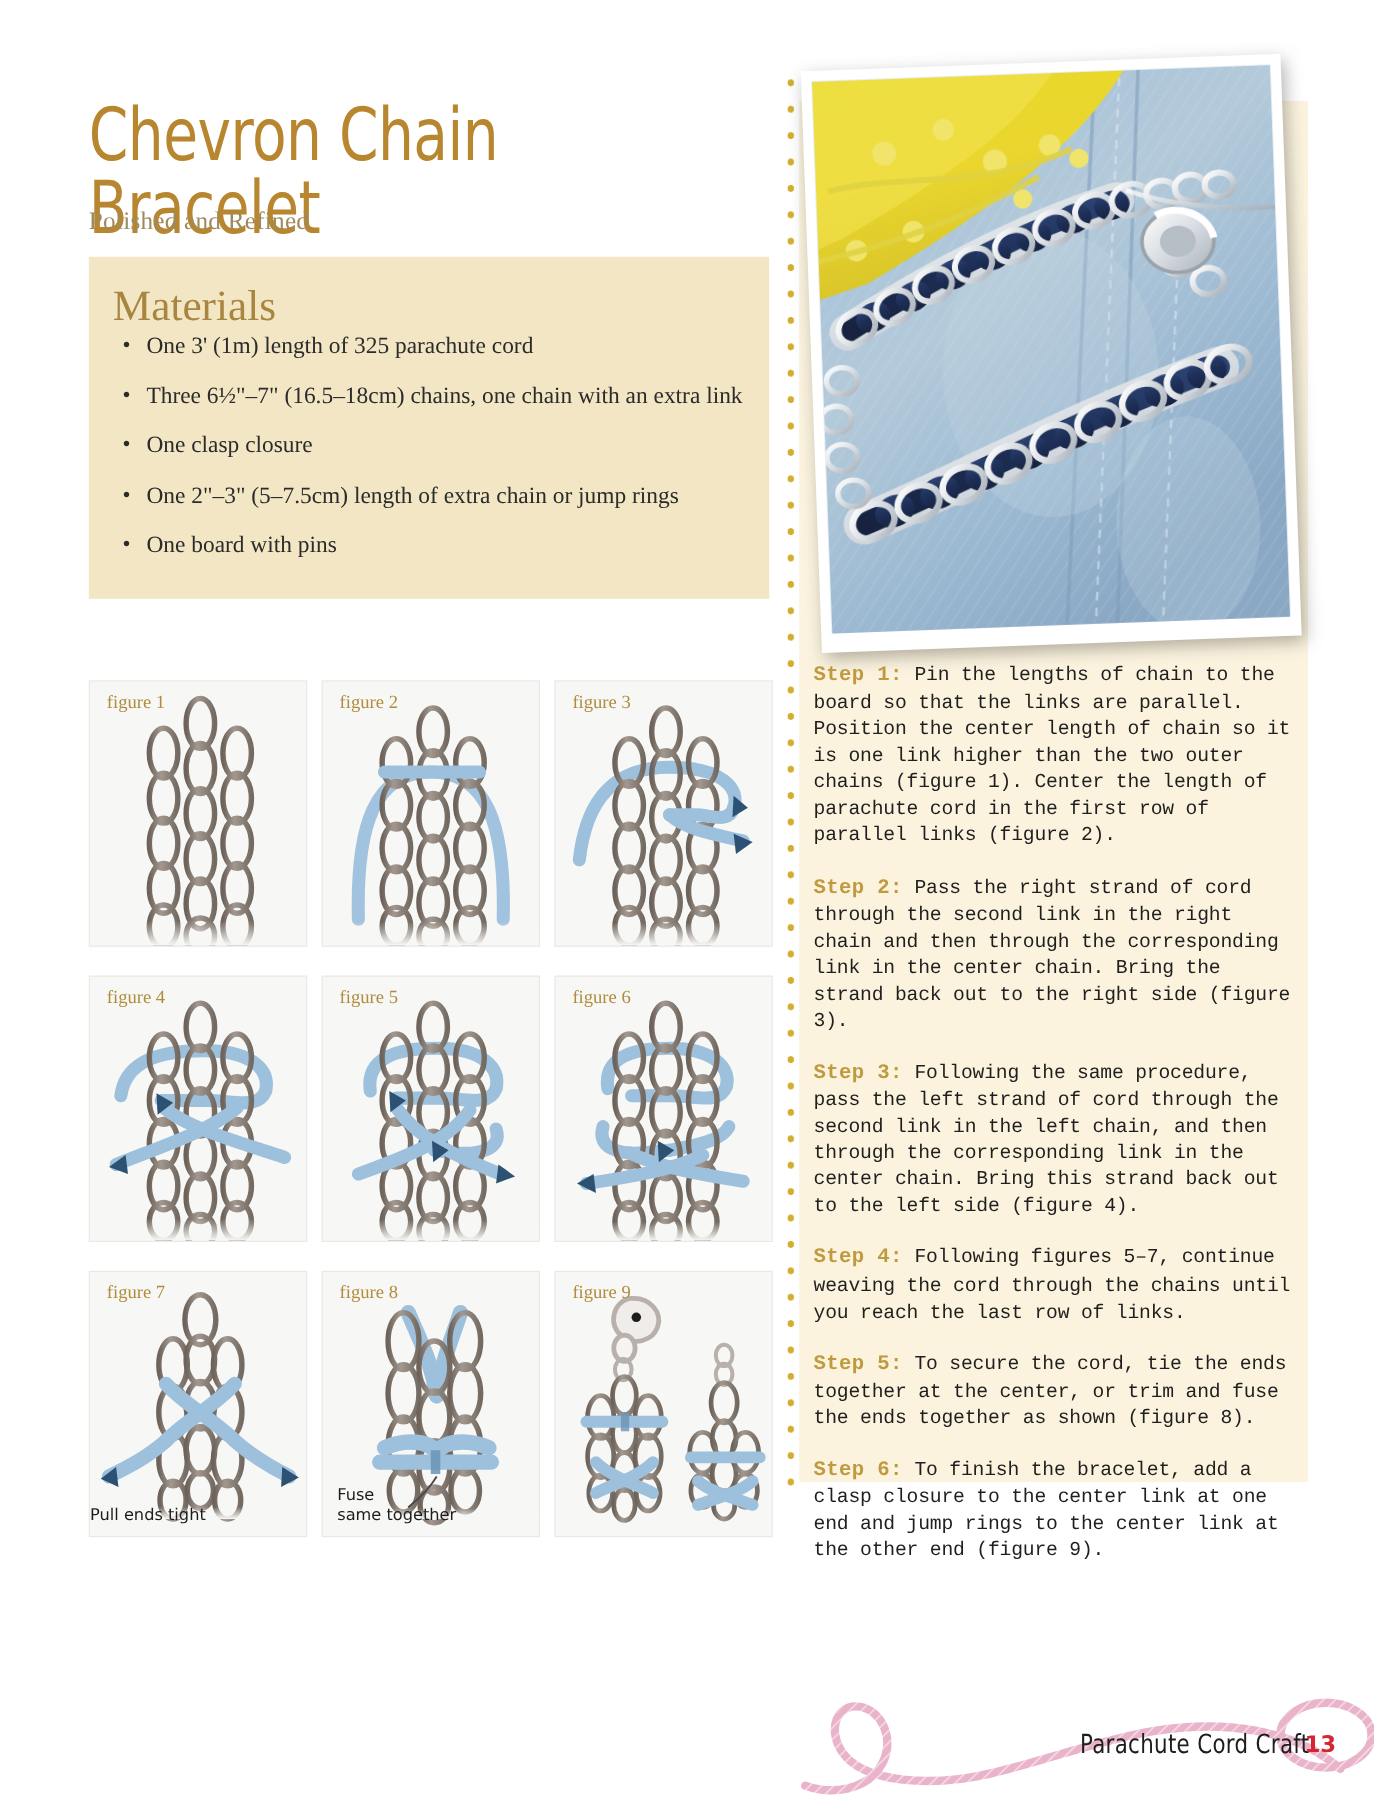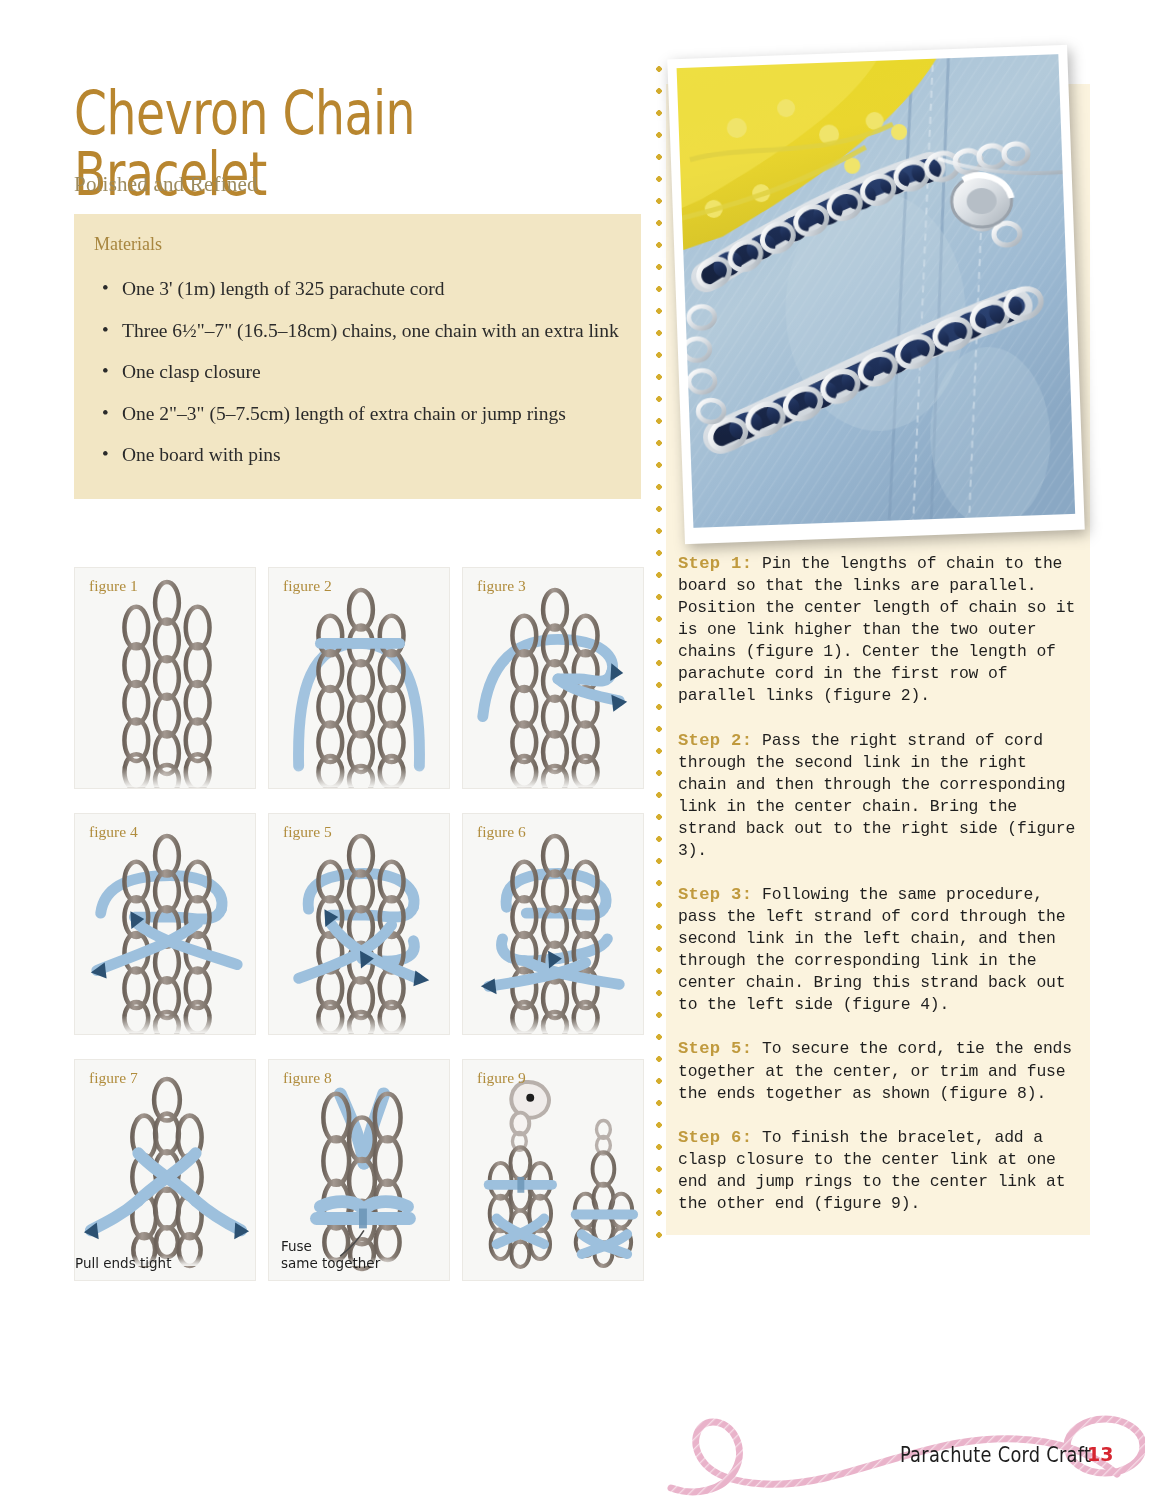--- a/index.html
+++ b/index.html
@@ -28,21 +28,21 @@
   }
 
   
   .materials-box {
     position:absolute; left:74px; top:214px; width:567px; height:285px;
     background:#f2e6c4;
   }
   .materials-title {
     position:absolute; left:20px; top:20px;
     font-family:"Liberation Serif", serif;
-    font-size:18px; color:#a8863f; font-weight:400;
+    font-size:36px; color:#a8863f; font-weight:400;
   }
   .materials-list { position:absolute; left:22px; top:62px; width:525px; }
   .mat-item {
     position:relative; padding-left:26px; margin-bottom:15px;
     font-size:19.5px; line-height:1.36; color:#2b2b2b;
     font-family:"Liberation Serif", serif;
   }
   .mat-item .bul {
     position:absolute; left:6px; top:-1px; font-size:19px; color:#2b2b2b;
   }
@@ -688,20 +688,21 @@
           </g>
         </svg>
       </div>
     </div>
   </div>
 
   <div class="steps">
     <p class="step"><span class="sl">Step 1:</span><span> Pin the lengths of chain to the board so that the links are parallel. Position the center length of chain so it is one link higher than the two outer chains (figure 1). Center the length of parachute cord in the first row of parallel links (figure 2).</span></p>
     <p class="step"><span class="sl">Step 2:</span><span> Pass the right strand of cord through the second link in the right chain and then through the corresponding link in the center chain. Bring the strand back out to the right side (figure 3).</span></p>
     <p class="step"><span class="sl">Step 3:</span><span> Following the same procedure, pass the left strand of cord through the second link in the left chain, and then through the corresponding link in the center chain. Bring this strand back out to the left side (figure 4).</span></p>
+    <p class="step"><span class="sl">Step 4:</span><span> Following figures 5–7, continue weaving the cord through the chains until you reach the last row of links.</span></p>
     <p class="step"><span class="sl">Step 5:</span><span> To secure the cord, tie the ends together at the center, or trim and fuse the ends together as shown (figure 8).</span></p>
     <p class="step"><span class="sl">Step 6:</span><span> To finish the bracelet, add a clasp closure to the center link at one end and jump rings to the center link at the other end (figure 9).</span></p>
   </div>
 
   <svg class="footer-swirl" viewBox="0 0 480 95">
     <defs>
       <pattern id="braid" width="7" height="7" patternUnits="userSpaceOnUse" patternTransform="rotate(45)">
         <rect width="7" height="7" fill="#e9b3ca"></rect>
         <line x1="0" y1="0" x2="0" y2="7" stroke="#f6dce7" stroke-width="2.6"></line>
       </pattern>

